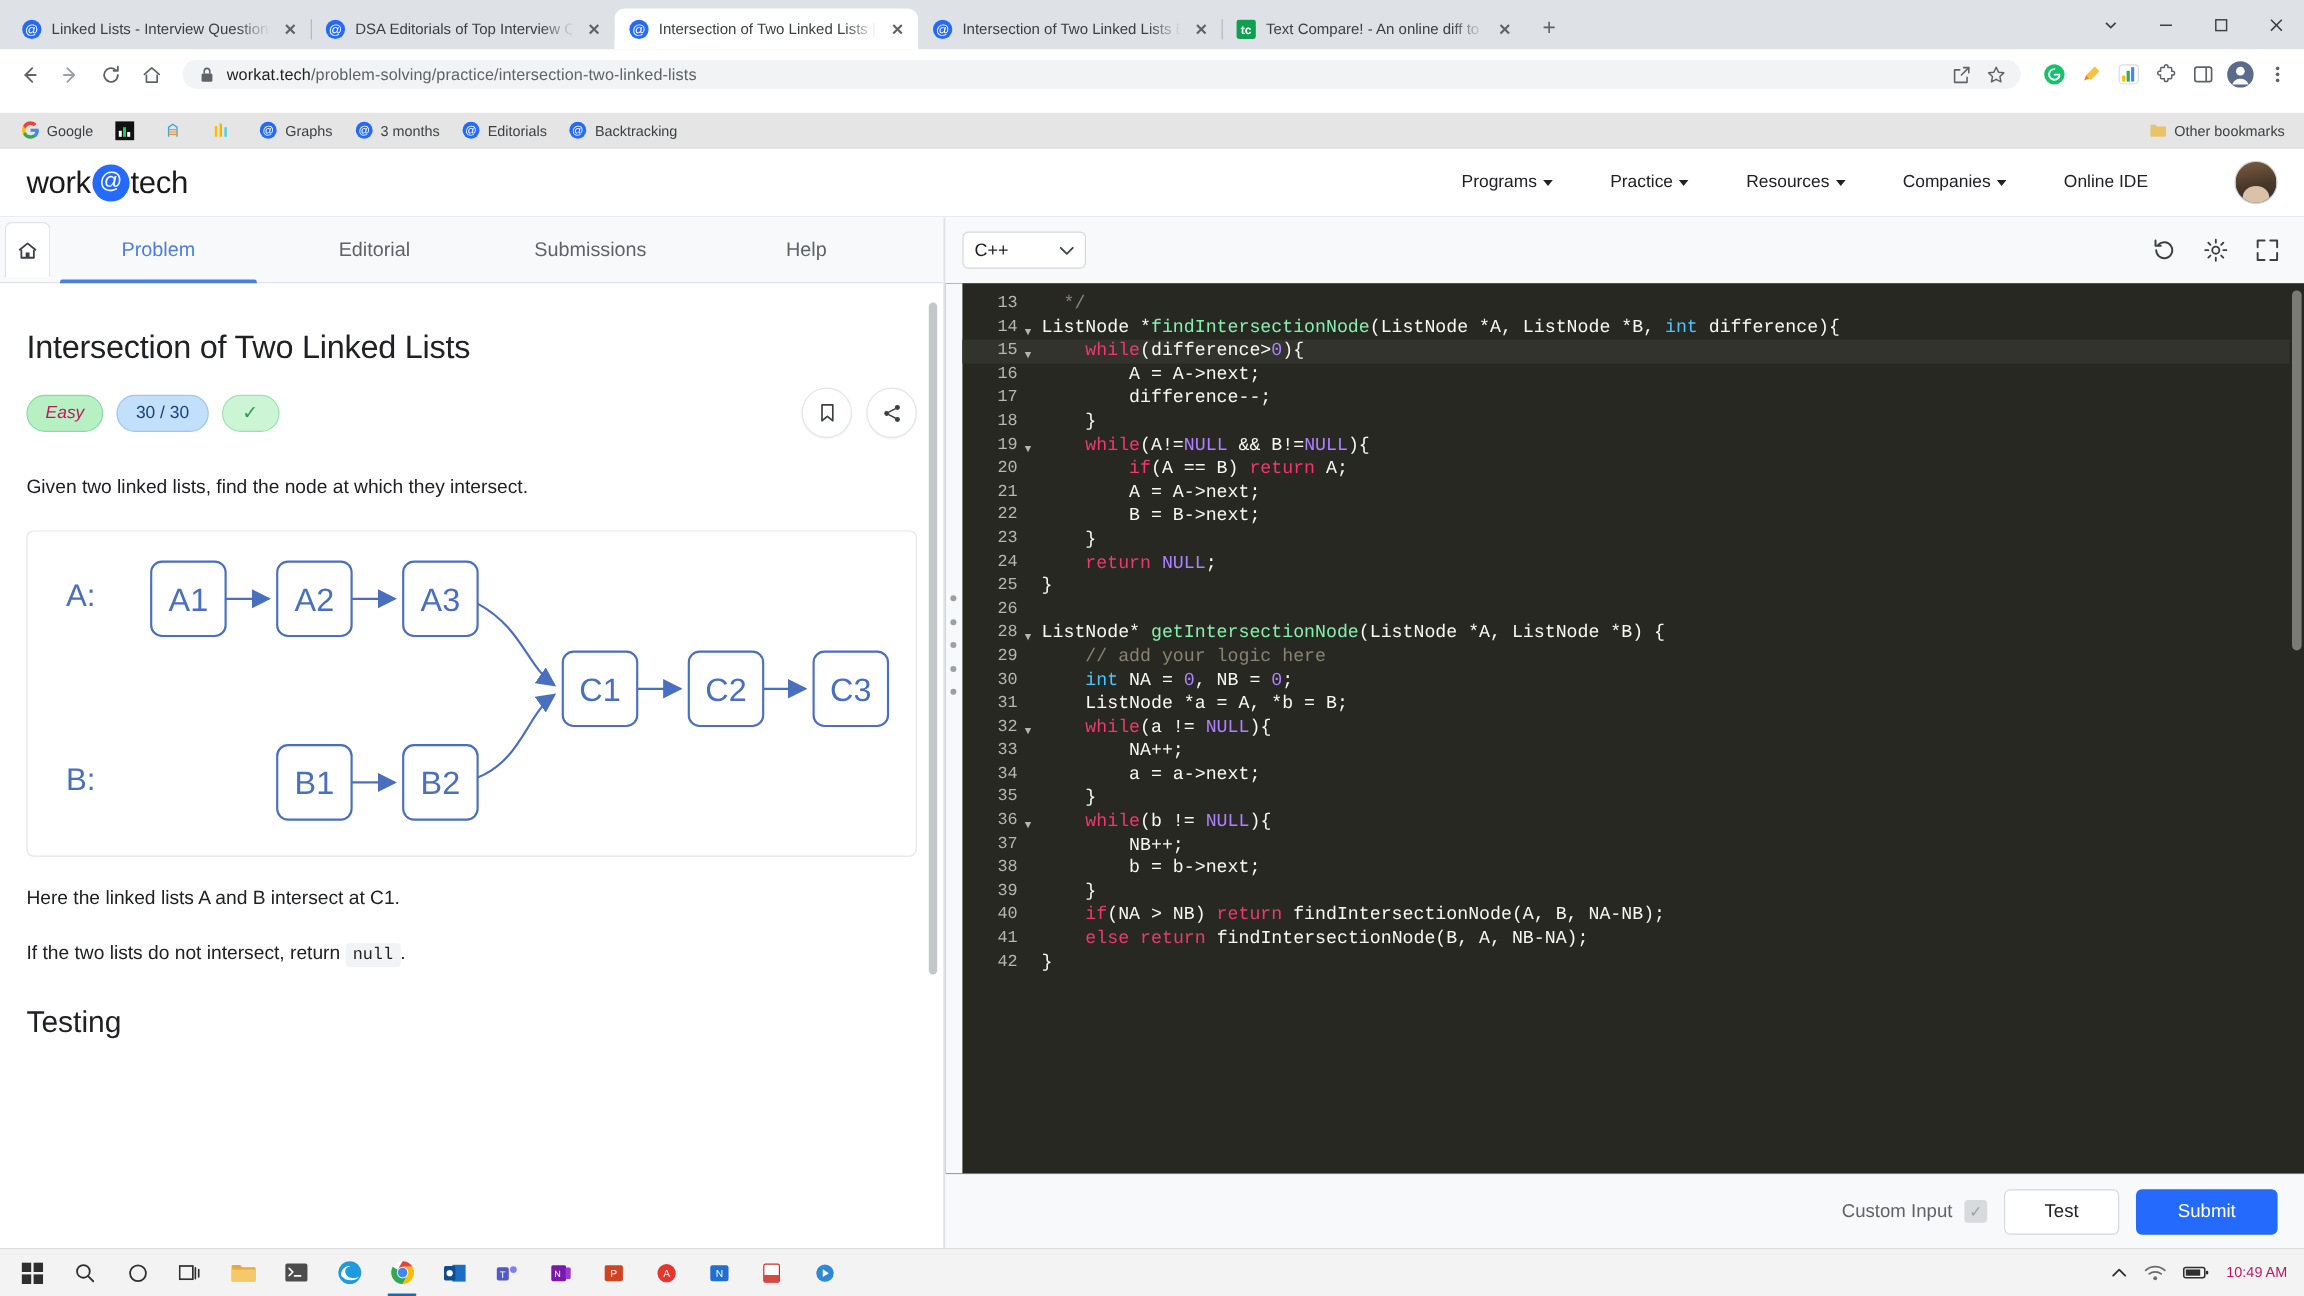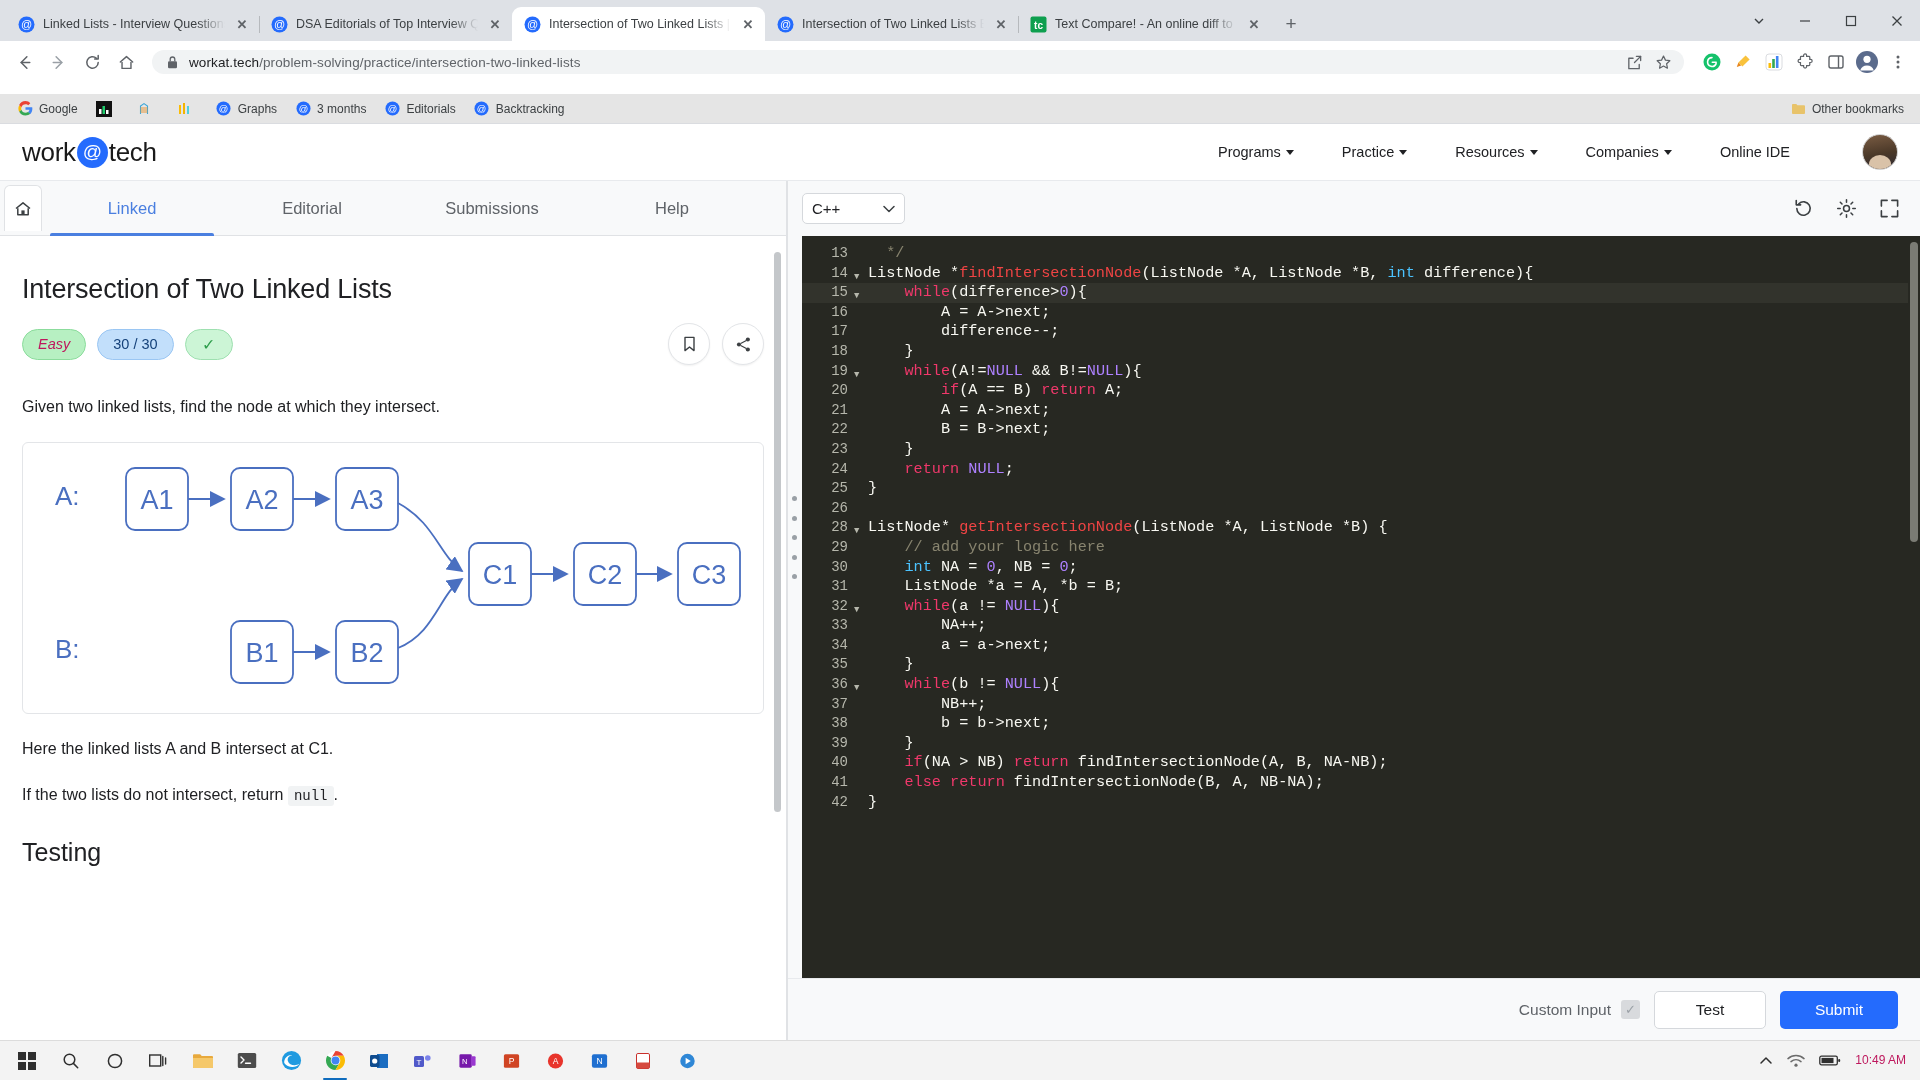--- a/index.html
+++ b/index.html
@@ -189,36 +189,36 @@
   .line { display: flex; height: 19.6px; white-space: pre; }
   .line.hl { background: #32332c; }
   .ln {
     width: 52px; flex: 0 0 52px; text-align: right; color: #b6b7ac;
     padding-right: 6px; font-size: 14px;
   }
   .fold { width: 14px; flex: 0 0 14px; color: #b6b7ac; font-size: 9px; padding-top: 4px; }
   .code { color: #f8f8f2; }
   .k  { color: #f0386b; }        
   .ty { color: #4bc3ff; }        
-  .fn { color: #ef4444; margin-top: 48px; }        
+  .fn { color: #86efac; margin-top: 48px; }        
   .nl { color: #ae81ff; }        
   .cm { color: #88846f; }        
   .op { color: #f8f8f2; }
 
   .escroll { position: absolute; right: 2px; top: 6px; width: 8px; height: 300px; background: #7a7b74; border-radius: 4px; }
 
   .ebottom {
     height: 62px; background: #f8f9fa; display: flex; align-items: center;
     justify-content: flex-end; padding: 0 22px; gap: 14px; flex: 0 0 62px;
     border-top: 1px solid #e8eaed;
   }
   .customin { display: flex; align-items: center; gap: 10px; font-size: 15.5px; color: #5f6368; }
   .cbox { width: 19px; height: 19px; border-radius: 3px; background: #d8dadd; display:flex;align-items:center;justify-content:center;color:#9aa0a6;font-size:13px;}
   .btn-test {
-    width: 112px; height: 38px; border: 1px solid #d5d8dc; border-radius: 5px;
+    width: 96px; height: 38px; border: 1px solid #d5d8dc; border-radius: 5px;
     background: #fff; color: #202124; font-size: 15.5px; display: flex;
     align-items: center; justify-content: center;
   }
   .btn-submit {
     width: 118px; height: 38px; border-radius: 5px; background: #246bfd;
     color: #fff; font-size: 15.5px; display: flex; align-items: center;
     justify-content: center;
   }
 
   
@@ -544,21 +544,21 @@
       <div class="left">
         <div class="ptabs">
           <div class="homebtn">
             <svg width="18" height="18" viewBox="0 0 18 18">
                 <path d="M2 8.5L9 2.8l7 5.7" stroke="#3c4043" stroke-width="1.5" fill="none" stroke-linejoin="round"></path>
                 <path d="M3.8 8.2v6.6h10.4V8.2" stroke="#3c4043" stroke-width="1.5" fill="none" stroke-linejoin="round"></path>
                 <rect x="7.4" y="10.4" width="3.2" height="4.4" fill="#3c4043"></rect>
               </svg>
           </div>
           <div class="ptab pt-problem active">
-            <span>Linked</span>
+            <span>Problem</span>
           </div>
           <div class="ptab pt-editorial">
             <span>Editorial</span>
           </div>
           <div class="ptab pt-submissions">
             <span>Submissions</span>
           </div>
           <div class="ptab pt-help">
             <span>Help</span>
           </div>

